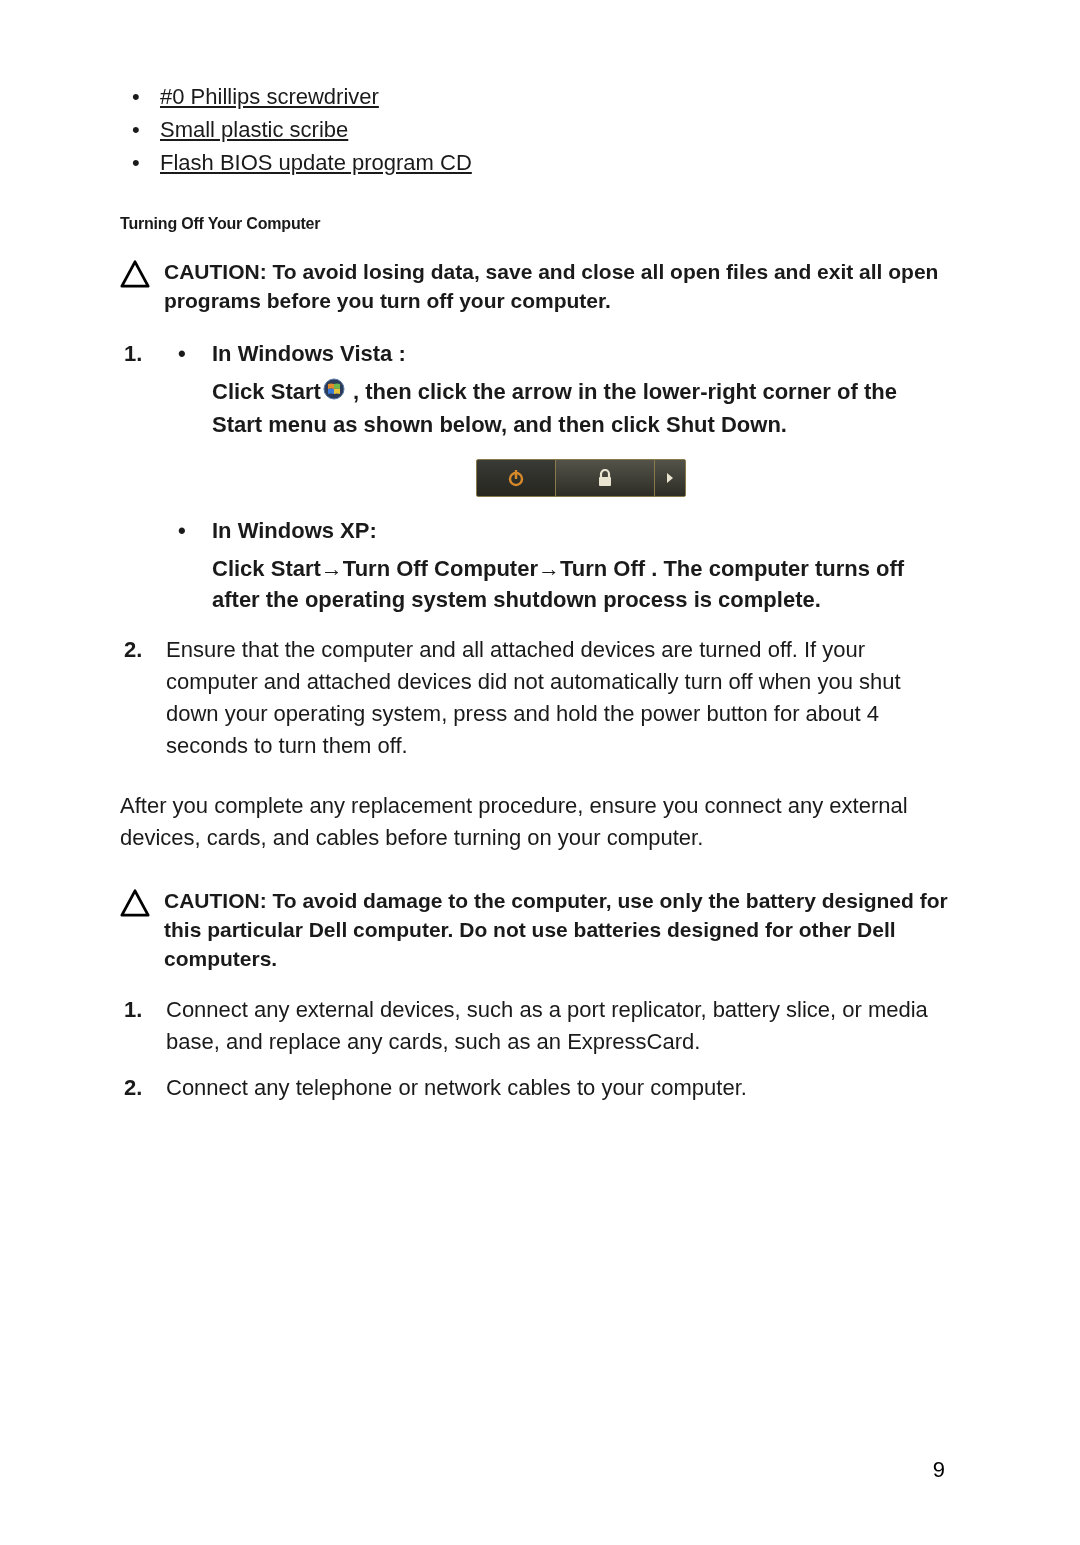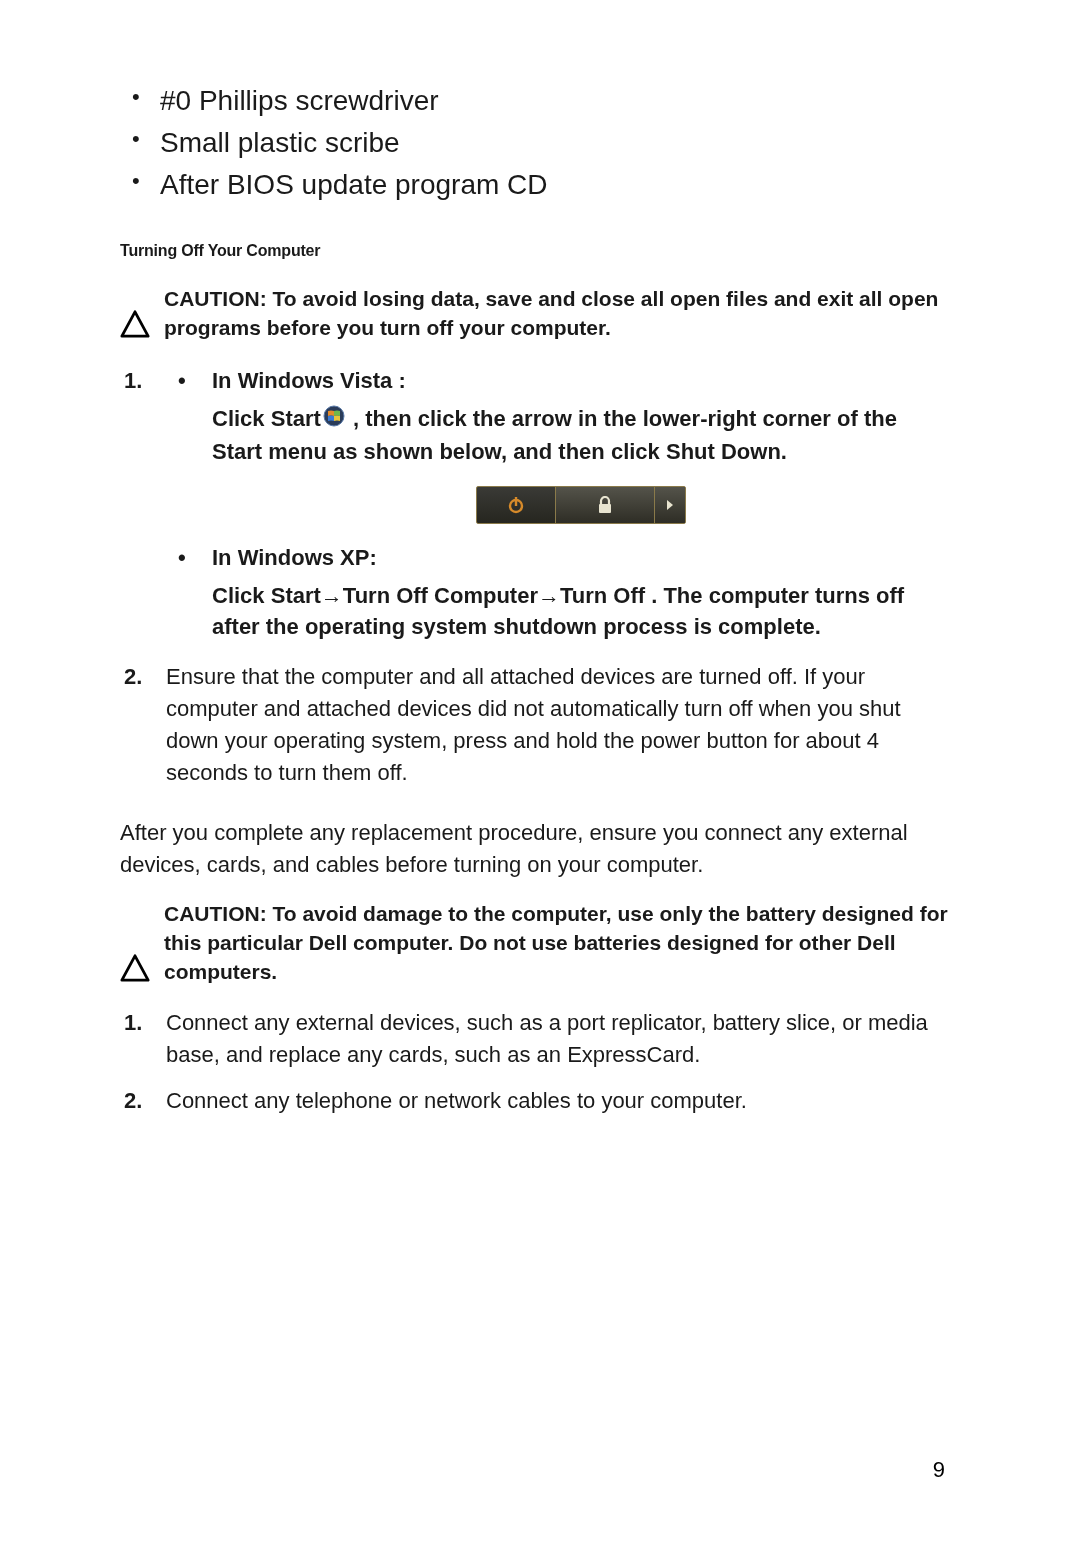--- a/index.html
+++ b/index.html
@@ -12,40 +12,41 @@
     }
     .page {
       padding: 80px 130px 60px 120px;
       color: #1a1a1a;
     }
     .top-bullets {
       list-style: none;
       margin-bottom: 36px;
     }
     .top-bullets li {
-      font-size: 28px;
+      font-size: 22px;
       line-height: 1.5;
       padding-left: 40px;
       position: relative;
+      text-decoration: underline;
     }
     .top-bullets li::before {
       content: "•";
       position: absolute;
       left: 12px;
       font-size: 22px;
     }
     h2 {
       font-size: 16px;
       font-weight: bold;
       margin-bottom: 24px;
       letter-spacing: -0.2px;
     }
     .caution-row {
       display: flex;
-      align-items: flex-end;
+      align-items: flex-start;
       gap: 14px;
       margin-bottom: 20px;
     }
     .caution-icon svg {
       width: 30px;
       height: 30px;
       flex-shrink: 0;
       margin-top: 2px;
     }
     .caution-text {
@@ -113,39 +114,39 @@
       align-items: center;
       justify-content: center;
       border-right: 1px solid #8a7a4a;
     }
     .sd-power { width: 80px; }
     .sd-lock { width: 100px; background: linear-gradient(#54534a, #2e2d25); }
     .sd-arrow { width: 30px; border-right: none; background: linear-gradient(#54534a, #2e2d25);}
     .para {
       font-size: 22px;
       line-height: 1.45;
-      margin-bottom: 18px;
+      margin-bottom: 32px;
     }
     .arrow { display: inline-block; }
     .page-number {
       position: absolute;
       bottom: 62px;
       right: 135px;
       font-size: 22px;
     }
   </style>
 </head>
 <body>
 
 <div class="page">
 
   <ul class="top-bullets">
     <li>#0 Phillips screwdriver</li>
     <li>Small plastic scribe</li>
-    <li>After BIOS update program CD</li>
+    <li>Flash BIOS update program CD</li>
   </ul>
 
   <h2>Turning Off Your Computer</h2>
 
   <div class="caution-row">
     <span class="caution-icon">
       <svg viewBox="0 0 32 32">
           <polygon points="16,3 30,29 2,29" fill="none" stroke="#000" stroke-width="3" stroke-linejoin="round"></polygon>
         </svg>
     </span>

